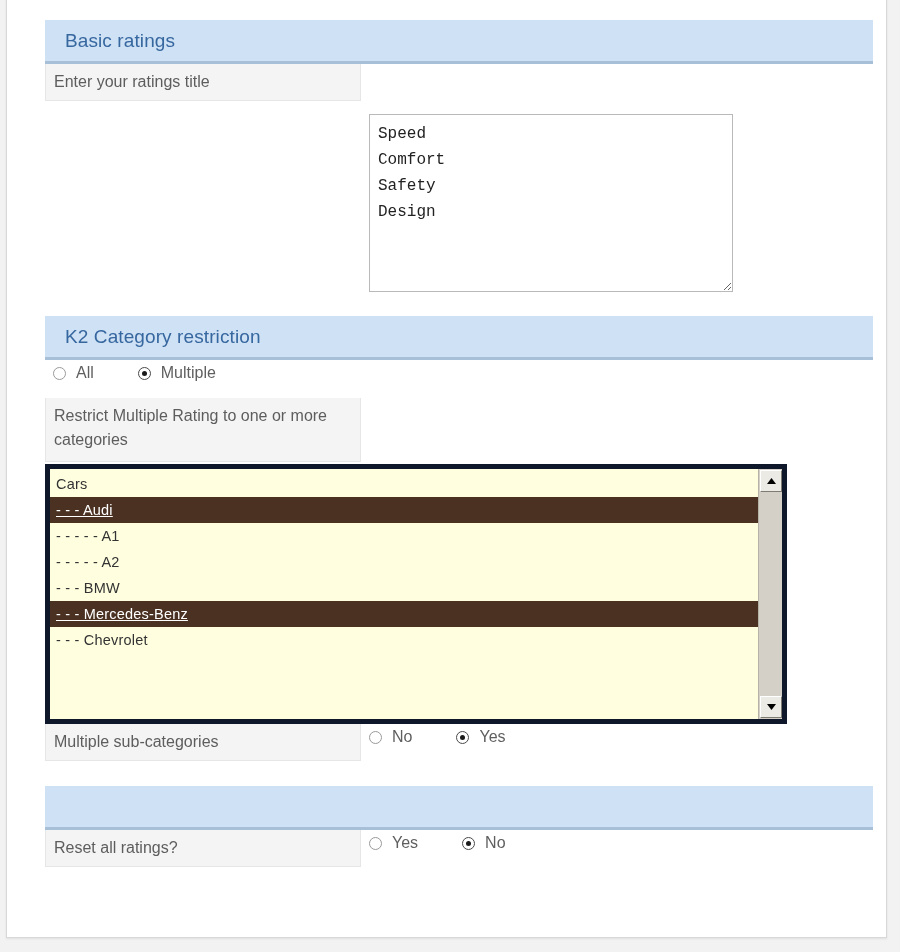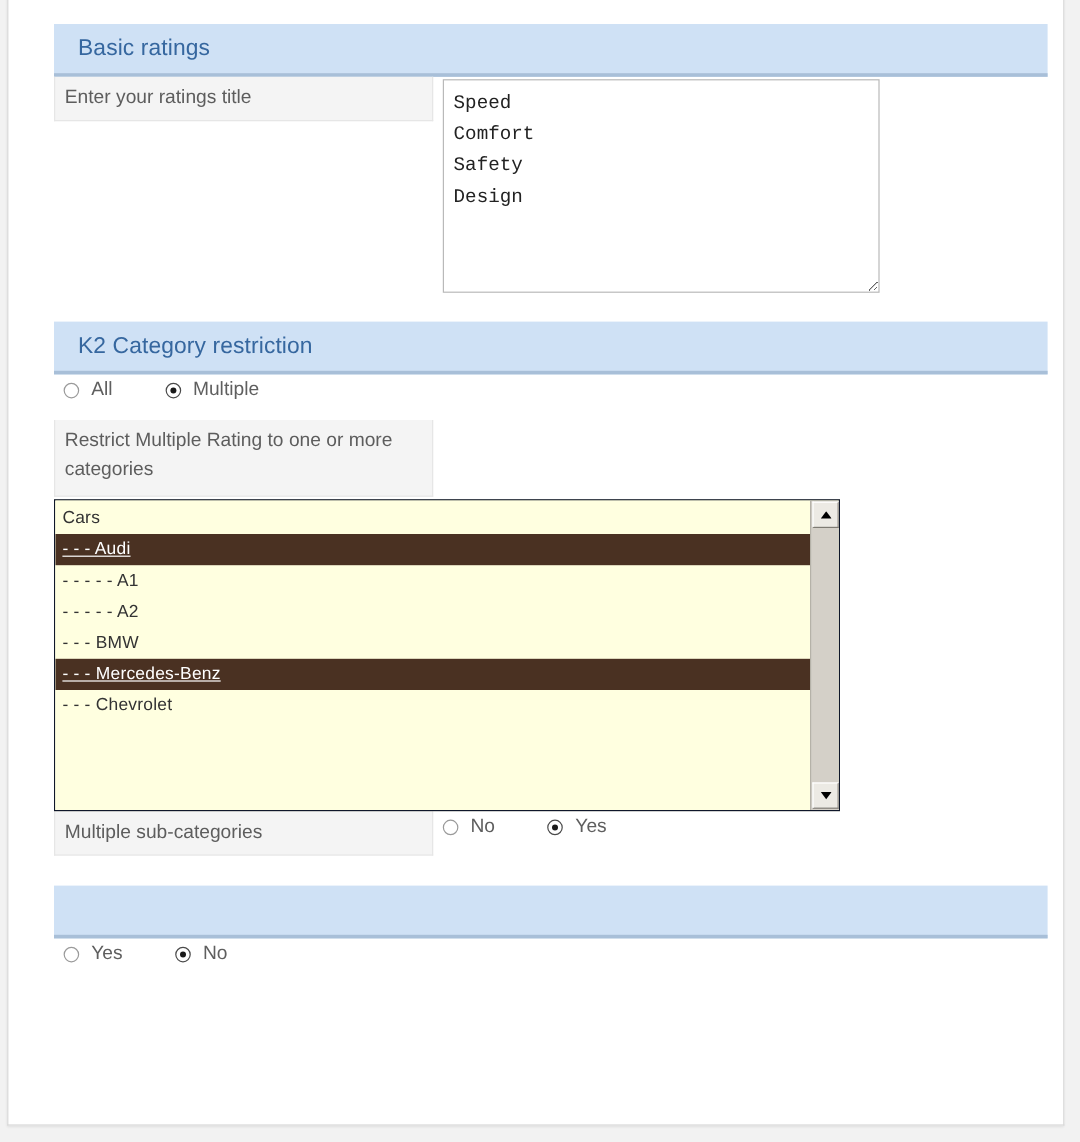--- a/index.html
+++ b/index.html
@@ -94,20 +94,21 @@
     background: #ffffff;
     color: #222222;
     font-family: "Liberation Mono", "DejaVu Sans Mono", monospace;
     font-size: 16px;
     line-height: 26px;
     padding: 6px 8px;
     resize: both;
     overflow: auto;
     outline: none;
     display: block;
+    margin-top: 48px;
   }
 
   
   .radio-group {
     display: flex;
     align-items: flex-start;
     height: 34px;
     padding-top: 2px;
   }
   .radio-opt {
@@ -143,25 +144,25 @@
   }
   .radio-opt .radio-label {
     color: #5f5f5f;
     font-size: 16px;
     white-space: nowrap;
   }
 
   
   .listbox-wrap {
     position: relative;
-    width: 655px;
+    width: 742px;
     height: 260px;
     margin-top: 2px;
     box-sizing: border-box;
-    border: 1px solid #0f172a;
+    border: 5px solid #0f172a;
     background: #ffffe0;
     display: flex;
     overflow: hidden;
   }
   .listbox {
     flex: 1;
     background: #ffffe0;
     overflow: hidden;
     padding-top: 2px;
   }
@@ -301,20 +302,21 @@
         </div>
       </div>
 
       <div style="height:24px"></div>
 
       <div class="section-header empty">
         <span class="title"></span>
       </div>
 
       <div class="row">
+        <div class="label-cell">Reset all ratings?</div>
         <div class="field-cell">
           <div class="radio-group">
             <label class="radio-opt">
               <span class="radio-mark"></span>
               <span class="radio-label">Yes</span>
             </label>
             <label class="radio-opt checked">
               <span class="radio-mark"></span>
               <span class="radio-label">No</span>
             </label>

